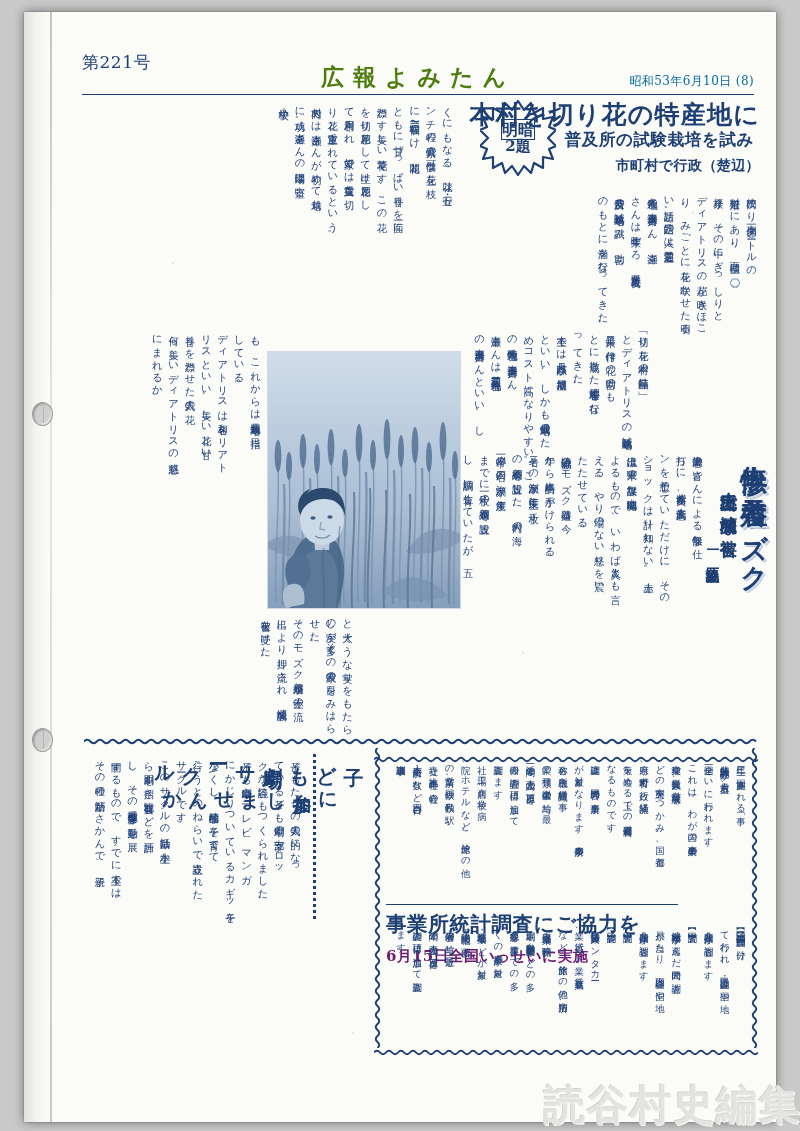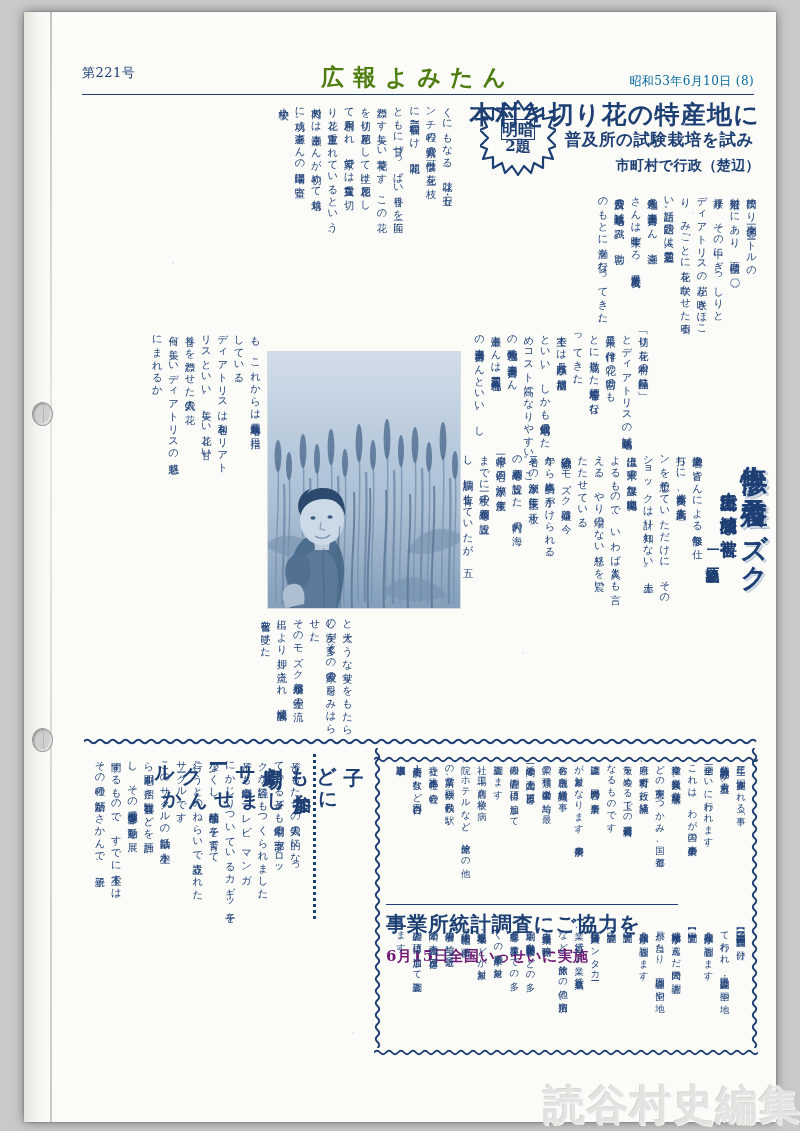--- a/index.html
+++ b/index.html
@@ -35,21 +35,21 @@
     box-shadow:inset 1px 1px 2px rgba(0,0,0,.3), inset -1px -1px 2px rgba(255,255,255,.7);
     z-index:6;
   }
   .hole i{position:absolute;left:50%;top:2px;width:1px;height:18px;background:#b6b6b3;}
 
   
   .masthead{
     position:absolute;left:30px;top:48px;width:672px;height:34px;
     border-bottom:1.6px solid #1d3f73;
   }
-  .issue{position:absolute;left:0;bottom:12px;font-size:13px;color:#1d3f73;letter-spacing:.5px;}
+  .issue{position:absolute;left:0;bottom:20px;font-size:17px;color:#1d3f73;letter-spacing:.5px;}
   .paper-title{
     position:absolute;left:50%;transform:translateX(-50%);bottom:1px;
     font-size:23px;color:#4d7c0f;letter-spacing:9px;font-weight:600;
     white-space:nowrap;
   }
   .pubdate{position:absolute;right:0;bottom:4px;font-size:12px;color:#0369a1;letter-spacing:.4px;white-space:nowrap;}
 
   
   .vtext{
     writing-mode:vertical-rl;text-orientation:upright;

